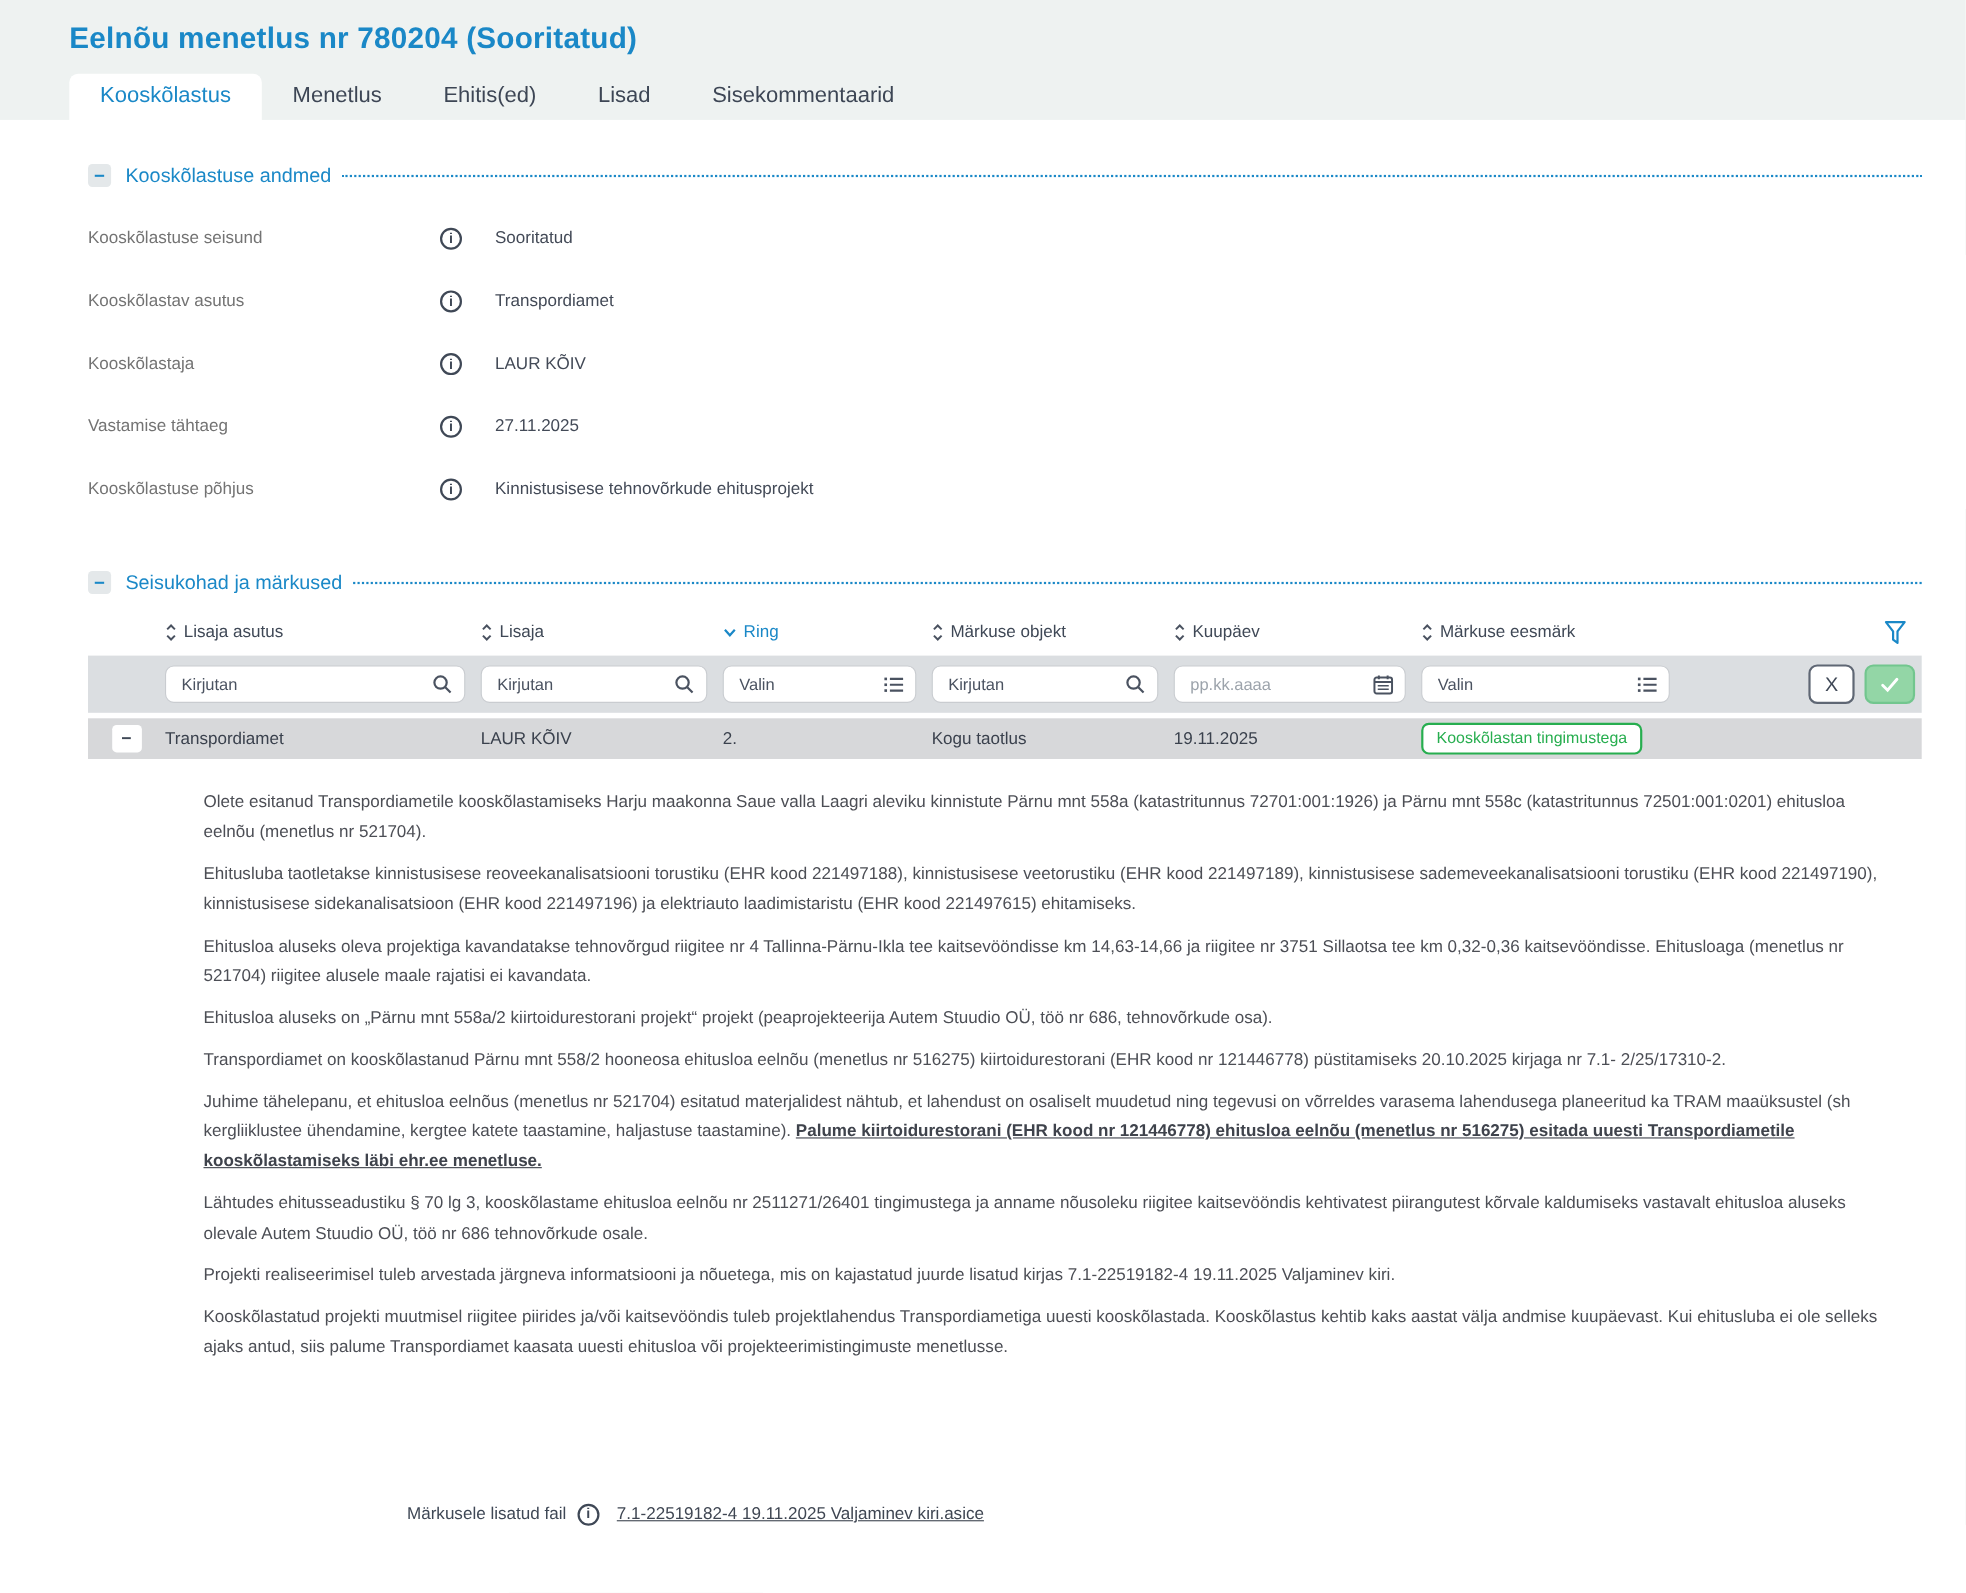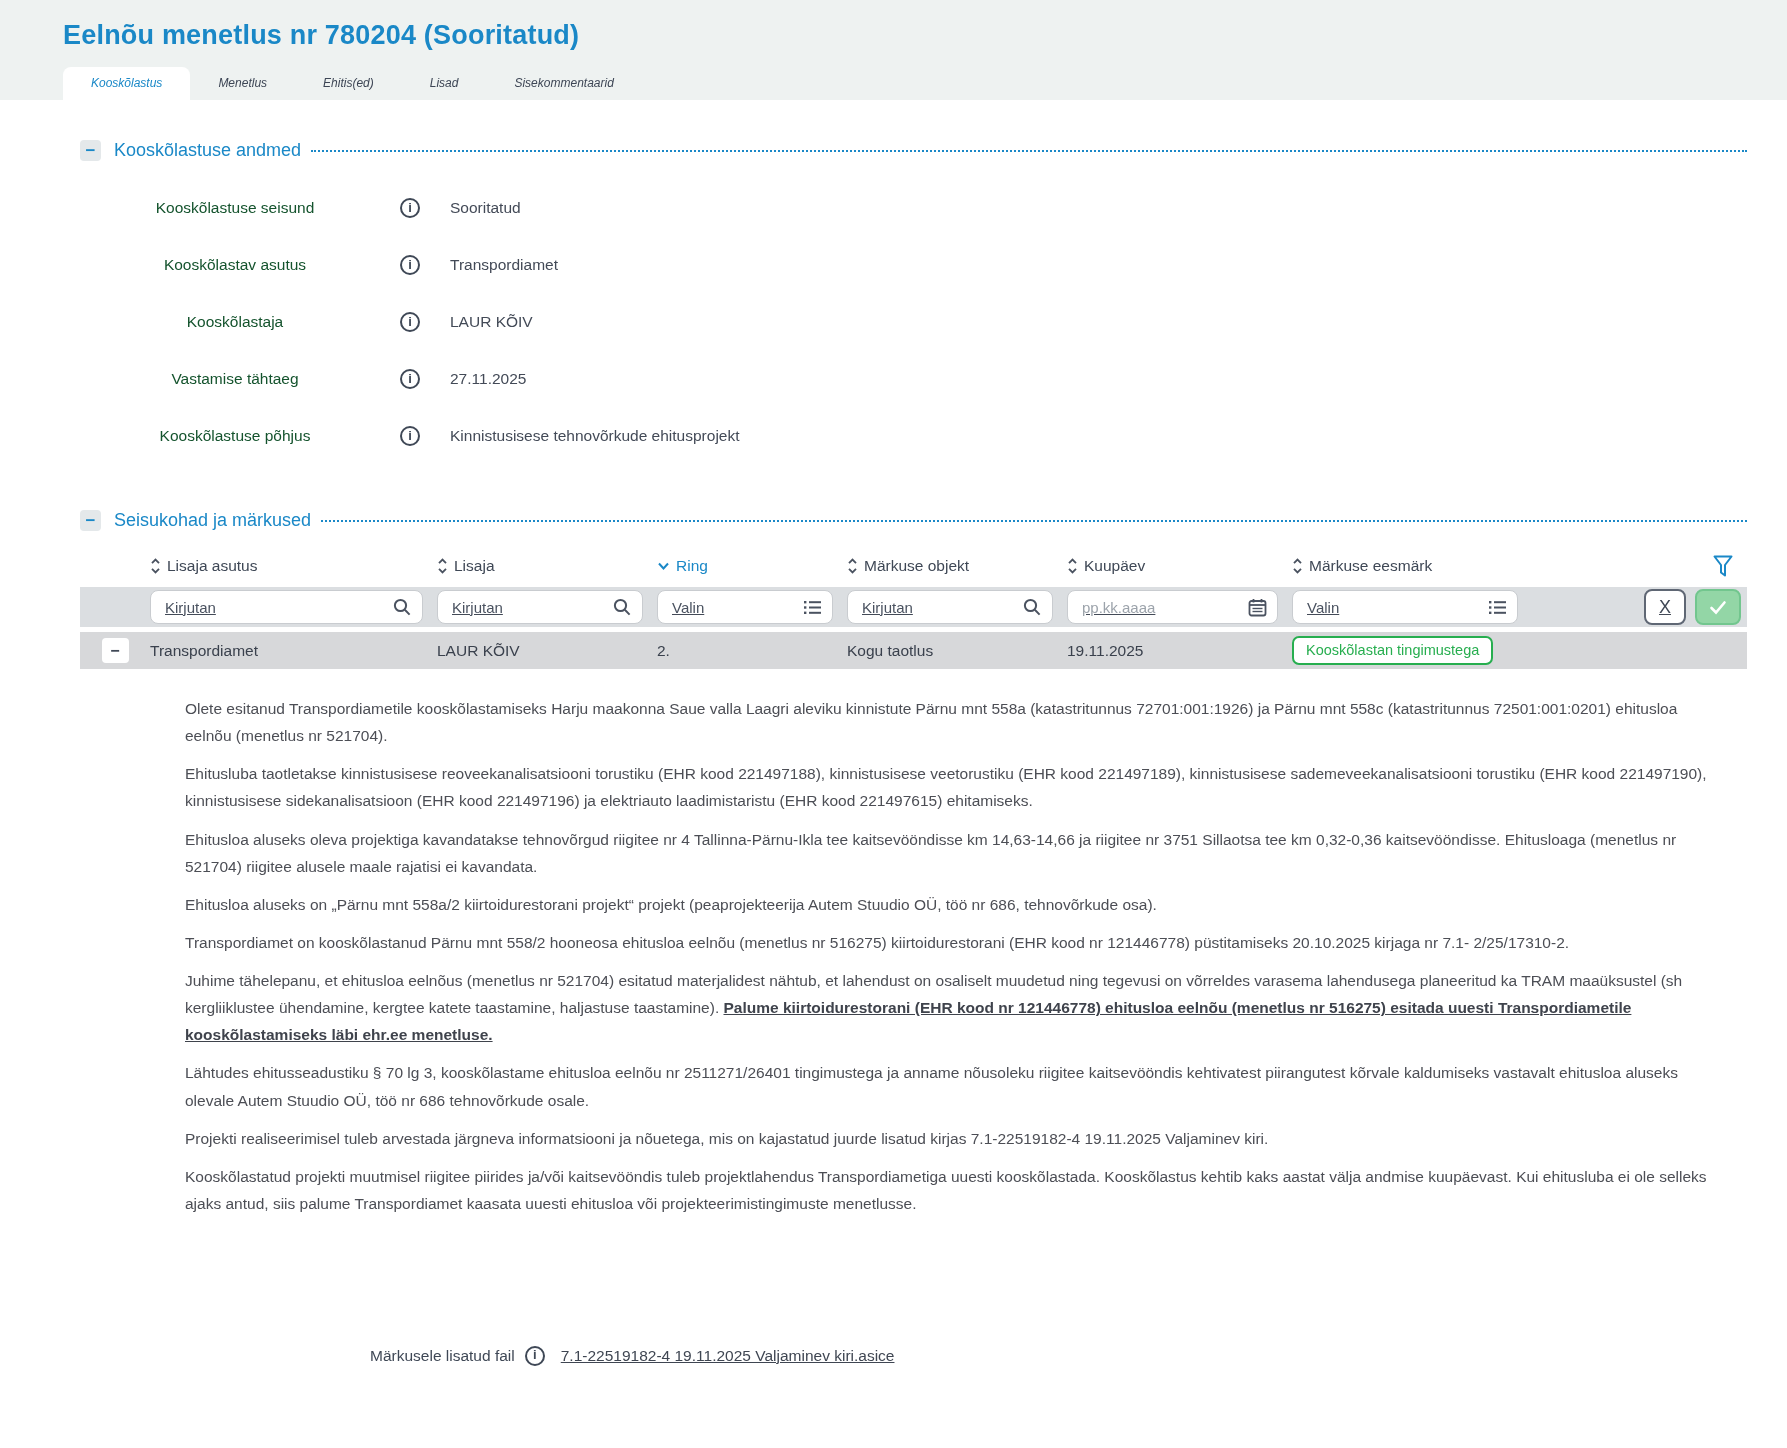--- a/index.html
+++ b/index.html
@@ -7,48 +7,48 @@
   body {
     width:1787px; height:1448px; overflow:hidden;
     background:#eef2f1;
     font-family:"Liberation Sans", sans-serif;
     color:#434a57;
   }
   
   .header { padding:20px 0 0 63px; }
   .page-title { color:#1a88c7; font-size:27px; font-weight:600; letter-spacing:.2px; }
   .tabbar { display:flex; margin:16px 0 0 63px; }
-  .tab { padding:9px 28px 10px 28px; font-size:12px; color:#3d4655; cursor:pointer; white-space:nowrap;font-style:italic; }
+  .tab { padding:9px 28px 10px 28px; font-size:20px; color:#3d4655; cursor:pointer; white-space:nowrap; }
   .tab.active { background:#ffffff; color:#1a88c7; border-radius:8px 8px 0 0; }
   
   .panel { background:#fff; min-height:1358px; padding:40px 40px 0 80px; }
   
   .section-header { display:flex; align-items:center; }
   .collapse-box { width:21px; height:21px; background:#e4e8ea; border-radius:4px; color:#1a88c7;
     display:flex; align-items:center; justify-content:center; font-weight:700; font-size:17px; line-height:1; cursor:pointer; flex:none;}
   .section-title { color:#1a88c7; font-size:18px; margin-left:13px; white-space:nowrap; }
   .dotted { flex:1; border-top:2px dotted #1a88c7; margin-left:10px; height:0; }
   
   .fields { margin-top:18px; }
   .field-row { display:flex; align-items:center; height:57px; }
-  .field-label { width:310px; text-align:center; color:#14532d; font-size:15.5px; }
+  .field-label { width:310px; text-align:left; color:#737373; font-size:15.5px; }
   .info-icon { width:20px; height:20px; border:2px solid #3f4856; border-radius:50%; flex:none;
     display:flex; align-items:center; justify-content:center;
     font-size:13px; font-weight:700; font-style:normal; color:#3f4856; margin-left:10px; }
   .field-value { font-size:15.5px; color:#434a57; margin-left:30px; }
   .sect2 { margin-top:46px; }
   
   .grid-row { display:grid; grid-template-columns:70px 287px 220px 190px 220px 225px 240px 1fr; align-items:center; }
   .thead { height:42px; font-size:15.5px; color:#3f4856; margin-top:14px; }
   .th { display:flex; align-items:center; gap:6px; cursor:pointer; white-space:nowrap; }
   .th.active { color:#1a88c7; }
   .th svg { flex:none; }
   .filter-cell-icon { display:flex; justify-content:flex-end; padding-right:14px; }
   
-  .frow { height:40px; background:#dbdee1;text-decoration:underline; }
+  .frow { height:52px; background:#dbdee1; }
   .finput { display:flex; align-items:center; background:#fff; border:1px solid #c9ccd0; border-radius:8px;
     height:34px; padding:0 10px 0 12px; margin-right:14px; }
   .finput input { border:none; outline:none; flex:1; min-width:0; font-size:15px; color:#3f4856; background:transparent; font-family:"Liberation Sans", sans-serif;}
   .finput input::placeholder { color:#4a5260; opacity:1; }
   .finput.light input::placeholder { color:#9ca3ab; }
   .fbuttons { display:flex; justify-content:flex-end; gap:9px; padding-right:6px; }
   .btn-clear { width:42px; height:36px; background:#fff; border:2px solid #5f6774; border-radius:8px;
     font-size:18px; color:#3f4856; display:flex; align-items:center; justify-content:center; cursor:pointer; }
   .btn-apply { width:46px; height:36px; background:#93d6a6; border:2px solid #72c68e; border-radius:8px;
     display:flex; align-items:center; justify-content:center; cursor:pointer; }

